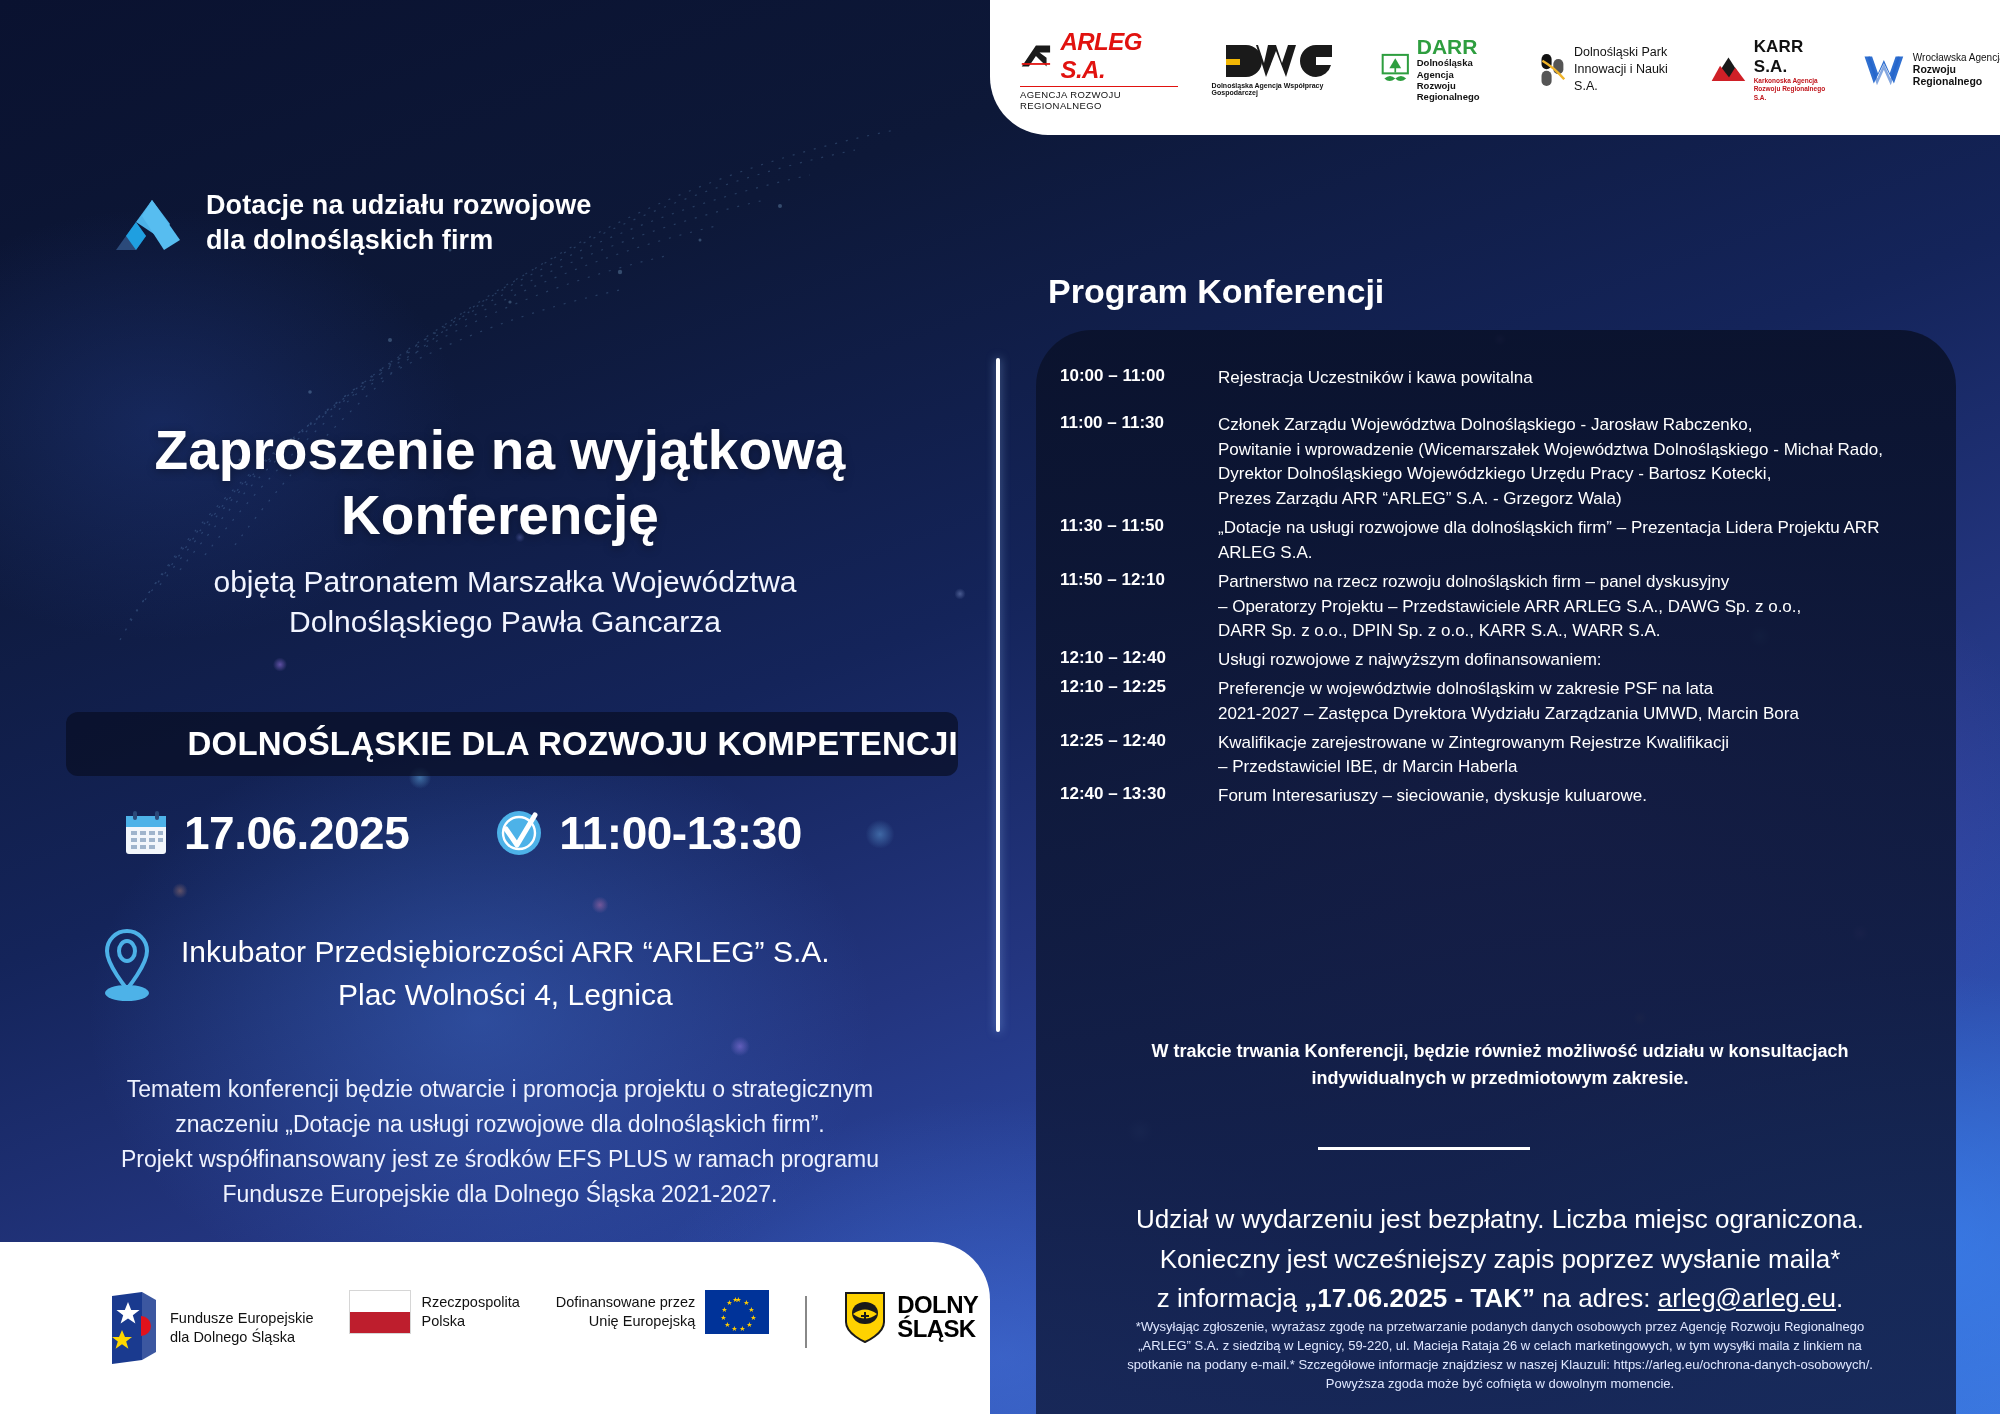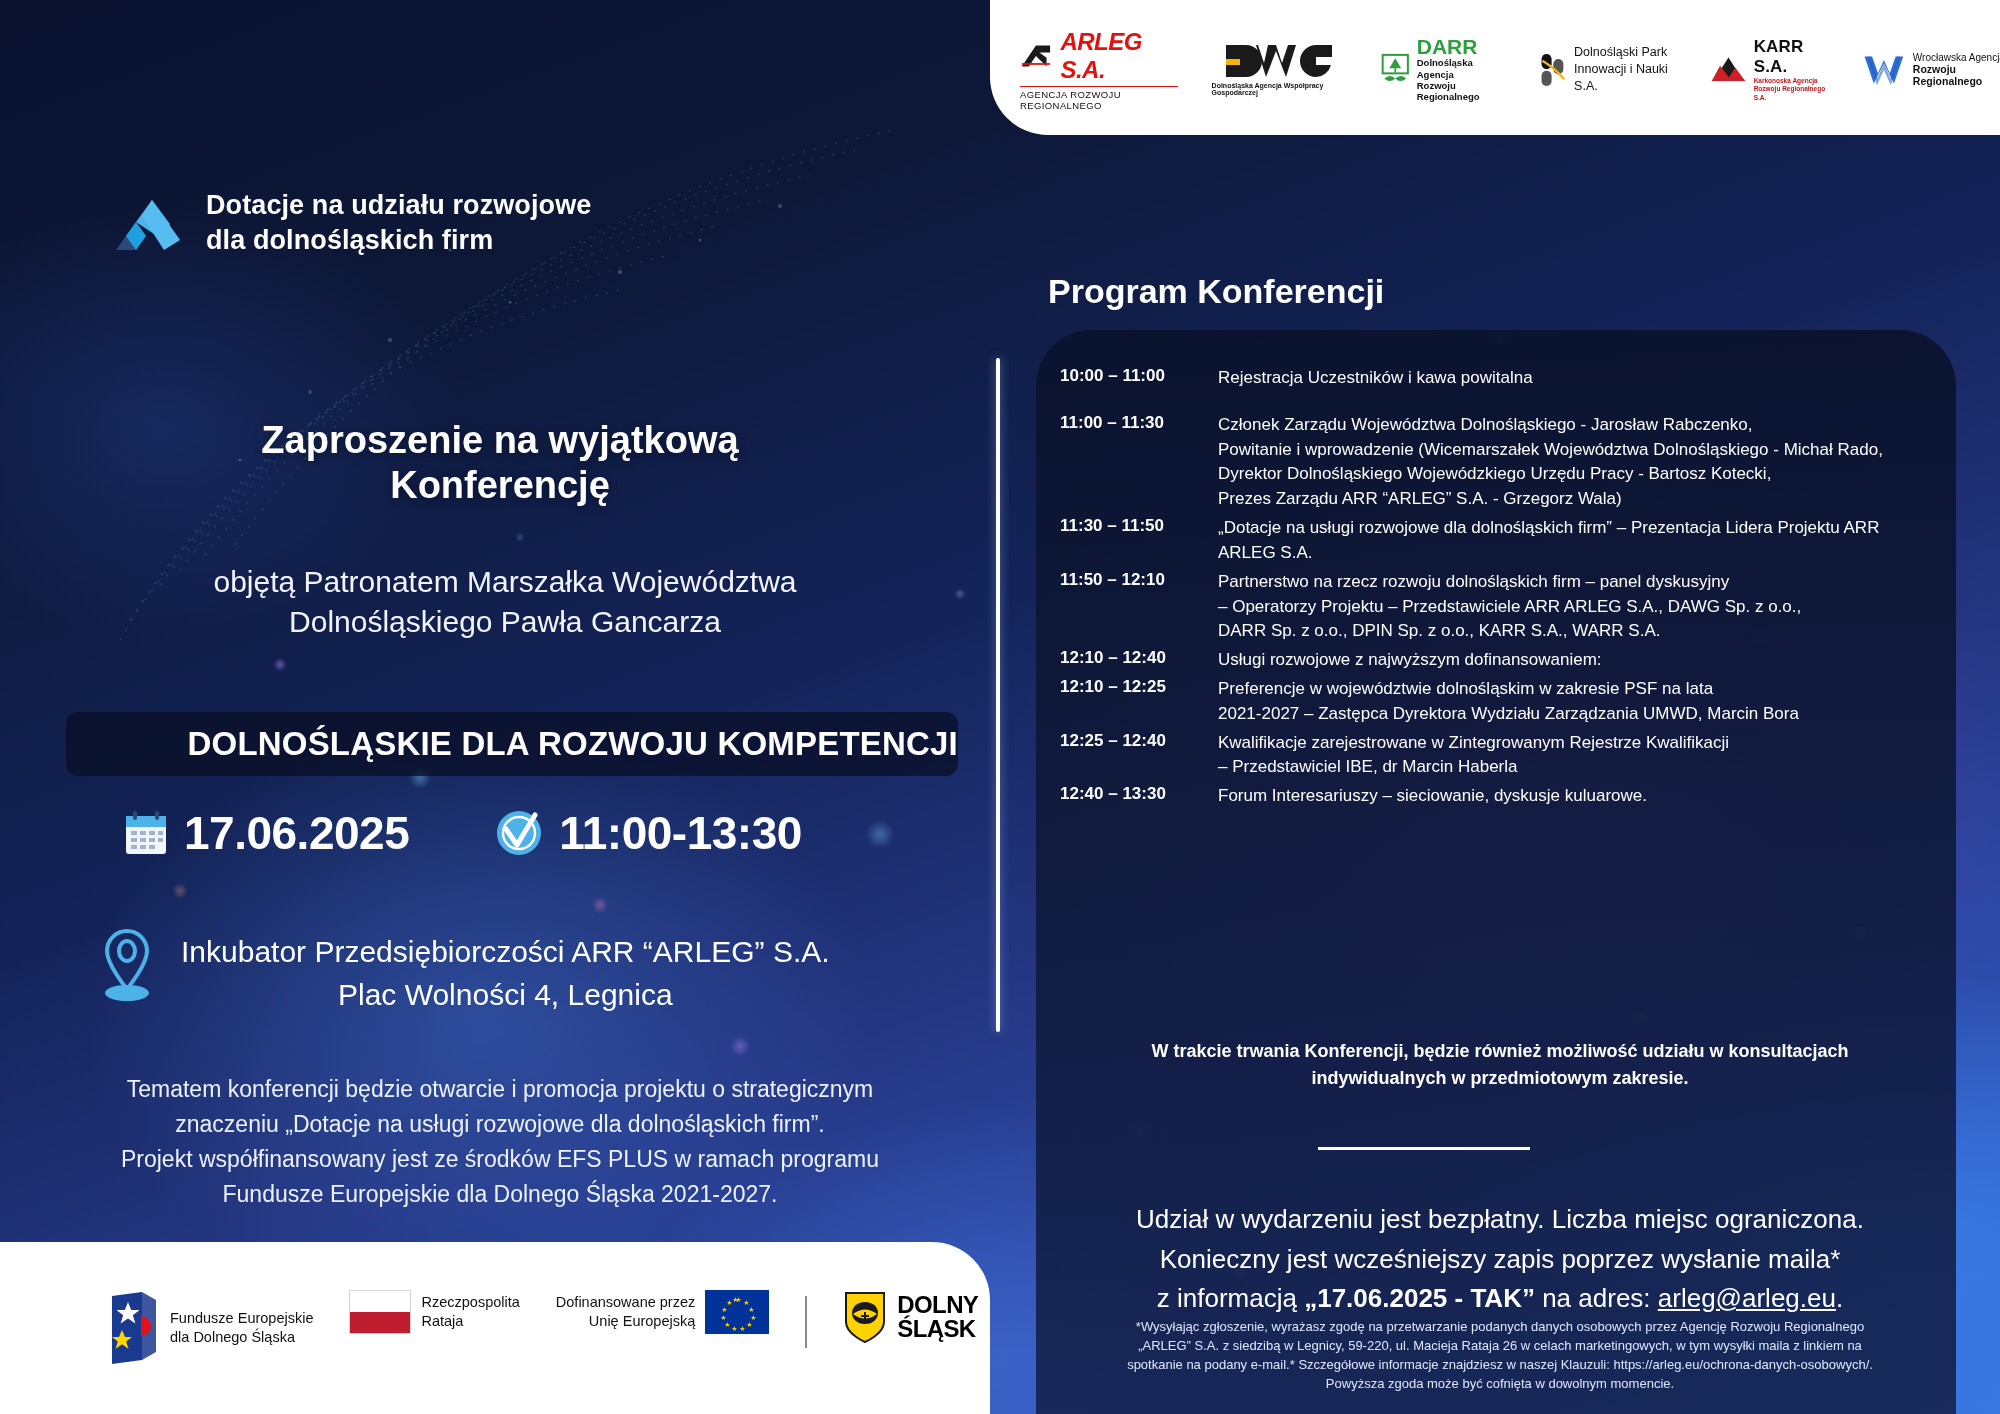--- a/index.html
+++ b/index.html
@@ -99,21 +99,21 @@
     display: flex; align-items: center; gap: 22px;
   }
   .brand-text { color: #fff; font-size: 27px; font-weight: bold; line-height: 1.3; letter-spacing: .1px; }
 
   
   .left-col { position: absolute; left: 0; top: 0; width: 1000px; height: 1414px; }
 
   .headline {
     position: absolute; left: 60px; top: 418px; width: 880px;
     text-align: center; color: #fff;
-    font-size: 38px; font-weight: bold; line-height: 1.18;
+    font-size: 55px; font-weight: bold; line-height: 1.18;
     text-shadow: 0 2px 10px rgba(0,0,0,.35);
   }
   .subhead {
     position: absolute; left: 110px; top: 562px; width: 790px;
     text-align: center; color: #f2f5ff;
     font-size: 30px; line-height: 1.34;
   }
 
   .banner {
     position: absolute; left: 66px; top: 712px; width: 892px; height: 64px;
@@ -505,21 +505,21 @@
       </div>
     </div>
 
     <div class="fe-cell">
       <div class="pl-flag">
         <div class="w"></div>
           <div class="r"></div>
       </div>
       <div>
         <div class="fe-cap">Rzeczpospolita</div>
-        <div class="fe-cap">Rataja</div>
+        <div class="fe-cap">Polska</div>
       </div>
     </div>
 
     <div class="fe-cell">
       <div style="text-align:right">
         <div class="fe-cap">Dofinansowane przez</div>
         <div class="fe-cap">Unię Europejską</div>
       </div>
       <div class="eu-flag">
         <span class="eu-star" style="left:30px;top:6px">★</span>

